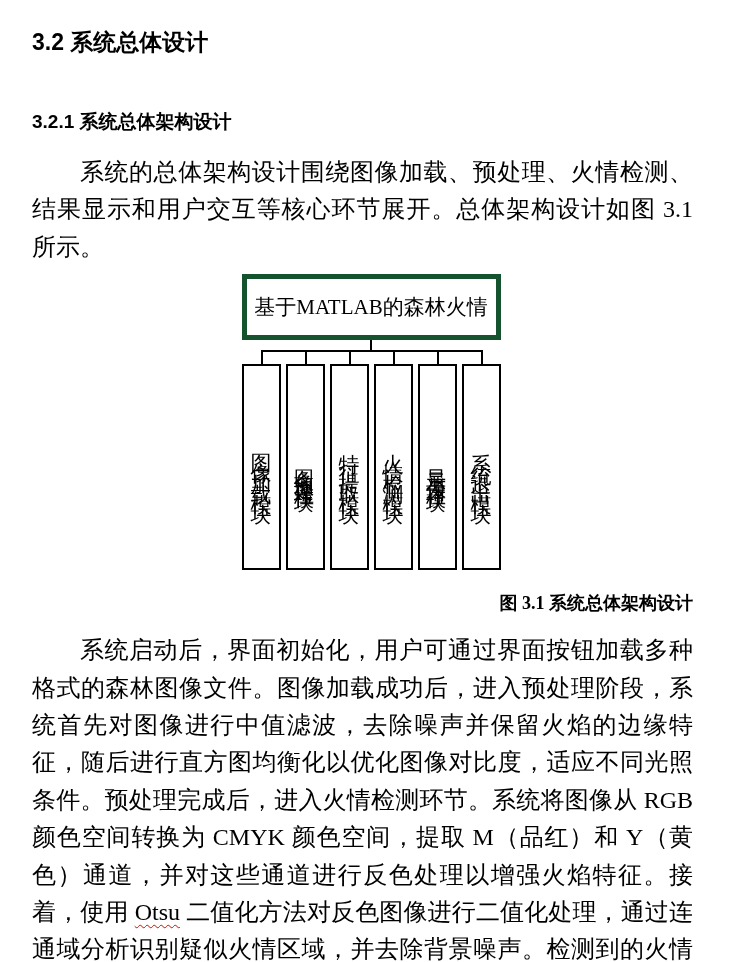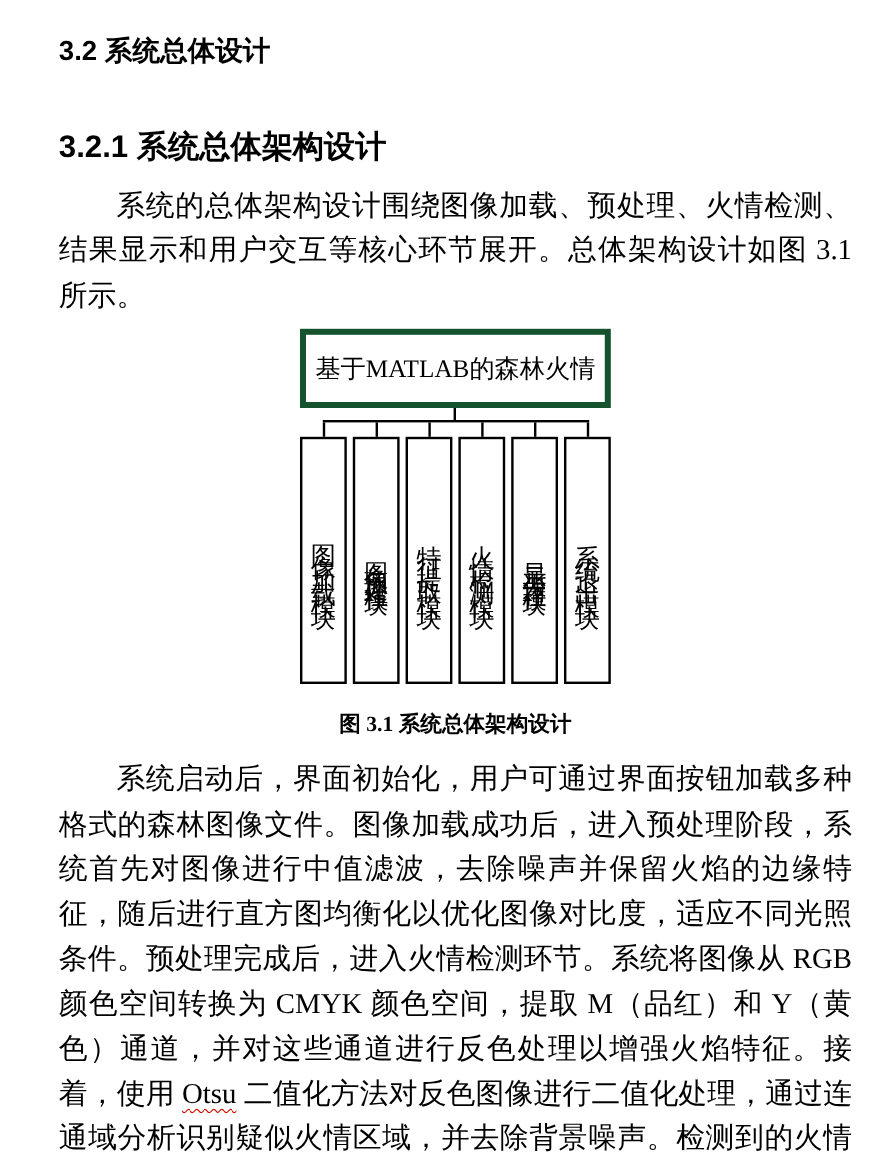--- a/index.html
+++ b/index.html
@@ -5,34 +5,34 @@
   html, body { margin: 0; padding: 0; background: #888; }
   .page {
     position: relative;
     width: 741px;
     height: 962px;
     margin: 0 auto;
     background: #ffffff;
     color: #000000;
     overflow: hidden;
     box-sizing: border-box;
-    padding: 28px 31px 0 49px;
+    padding: 28px 31px 0 32px;
     font-family: "Liberation Serif", "DejaVu Serif", serif;
   }
   .h1 {
     font-family: "Liberation Sans", "DejaVu Sans", sans-serif;
     font-weight: bold;
     font-size: 23px;
     line-height: 29px;
     margin: 0;
   }
   .h2 {
     font-family: "Liberation Sans", "DejaVu Sans", sans-serif;
     font-weight: bold;
-    font-size: 26px;
+    font-size: 19px;
     line-height: 28px;
     margin: 51px 0 0 0;
   }
   .para {
     font-size: 24px;
     line-height: 37.4px;
     text-align: justify;
     text-indent: 2em;
     margin: 18px 0 0 0;
     width: 661px;
@@ -100,21 +100,21 @@
     white-space: nowrap;
   }
   .module-box.seven .vlabel {
     font-size: 20px;
     letter-spacing: 4px;
   }
   .caption {
     font-weight: bold;
     font-size: 18px;
     line-height: 24px;
-    text-align: center;
+    text-align: right;
     margin-top: 21px;
     width: 661px;
   }
 </style>
 </head>
 <body>
 
 <div class="page">
 
   <div class="h1">3.2  系统总体设计</div>

